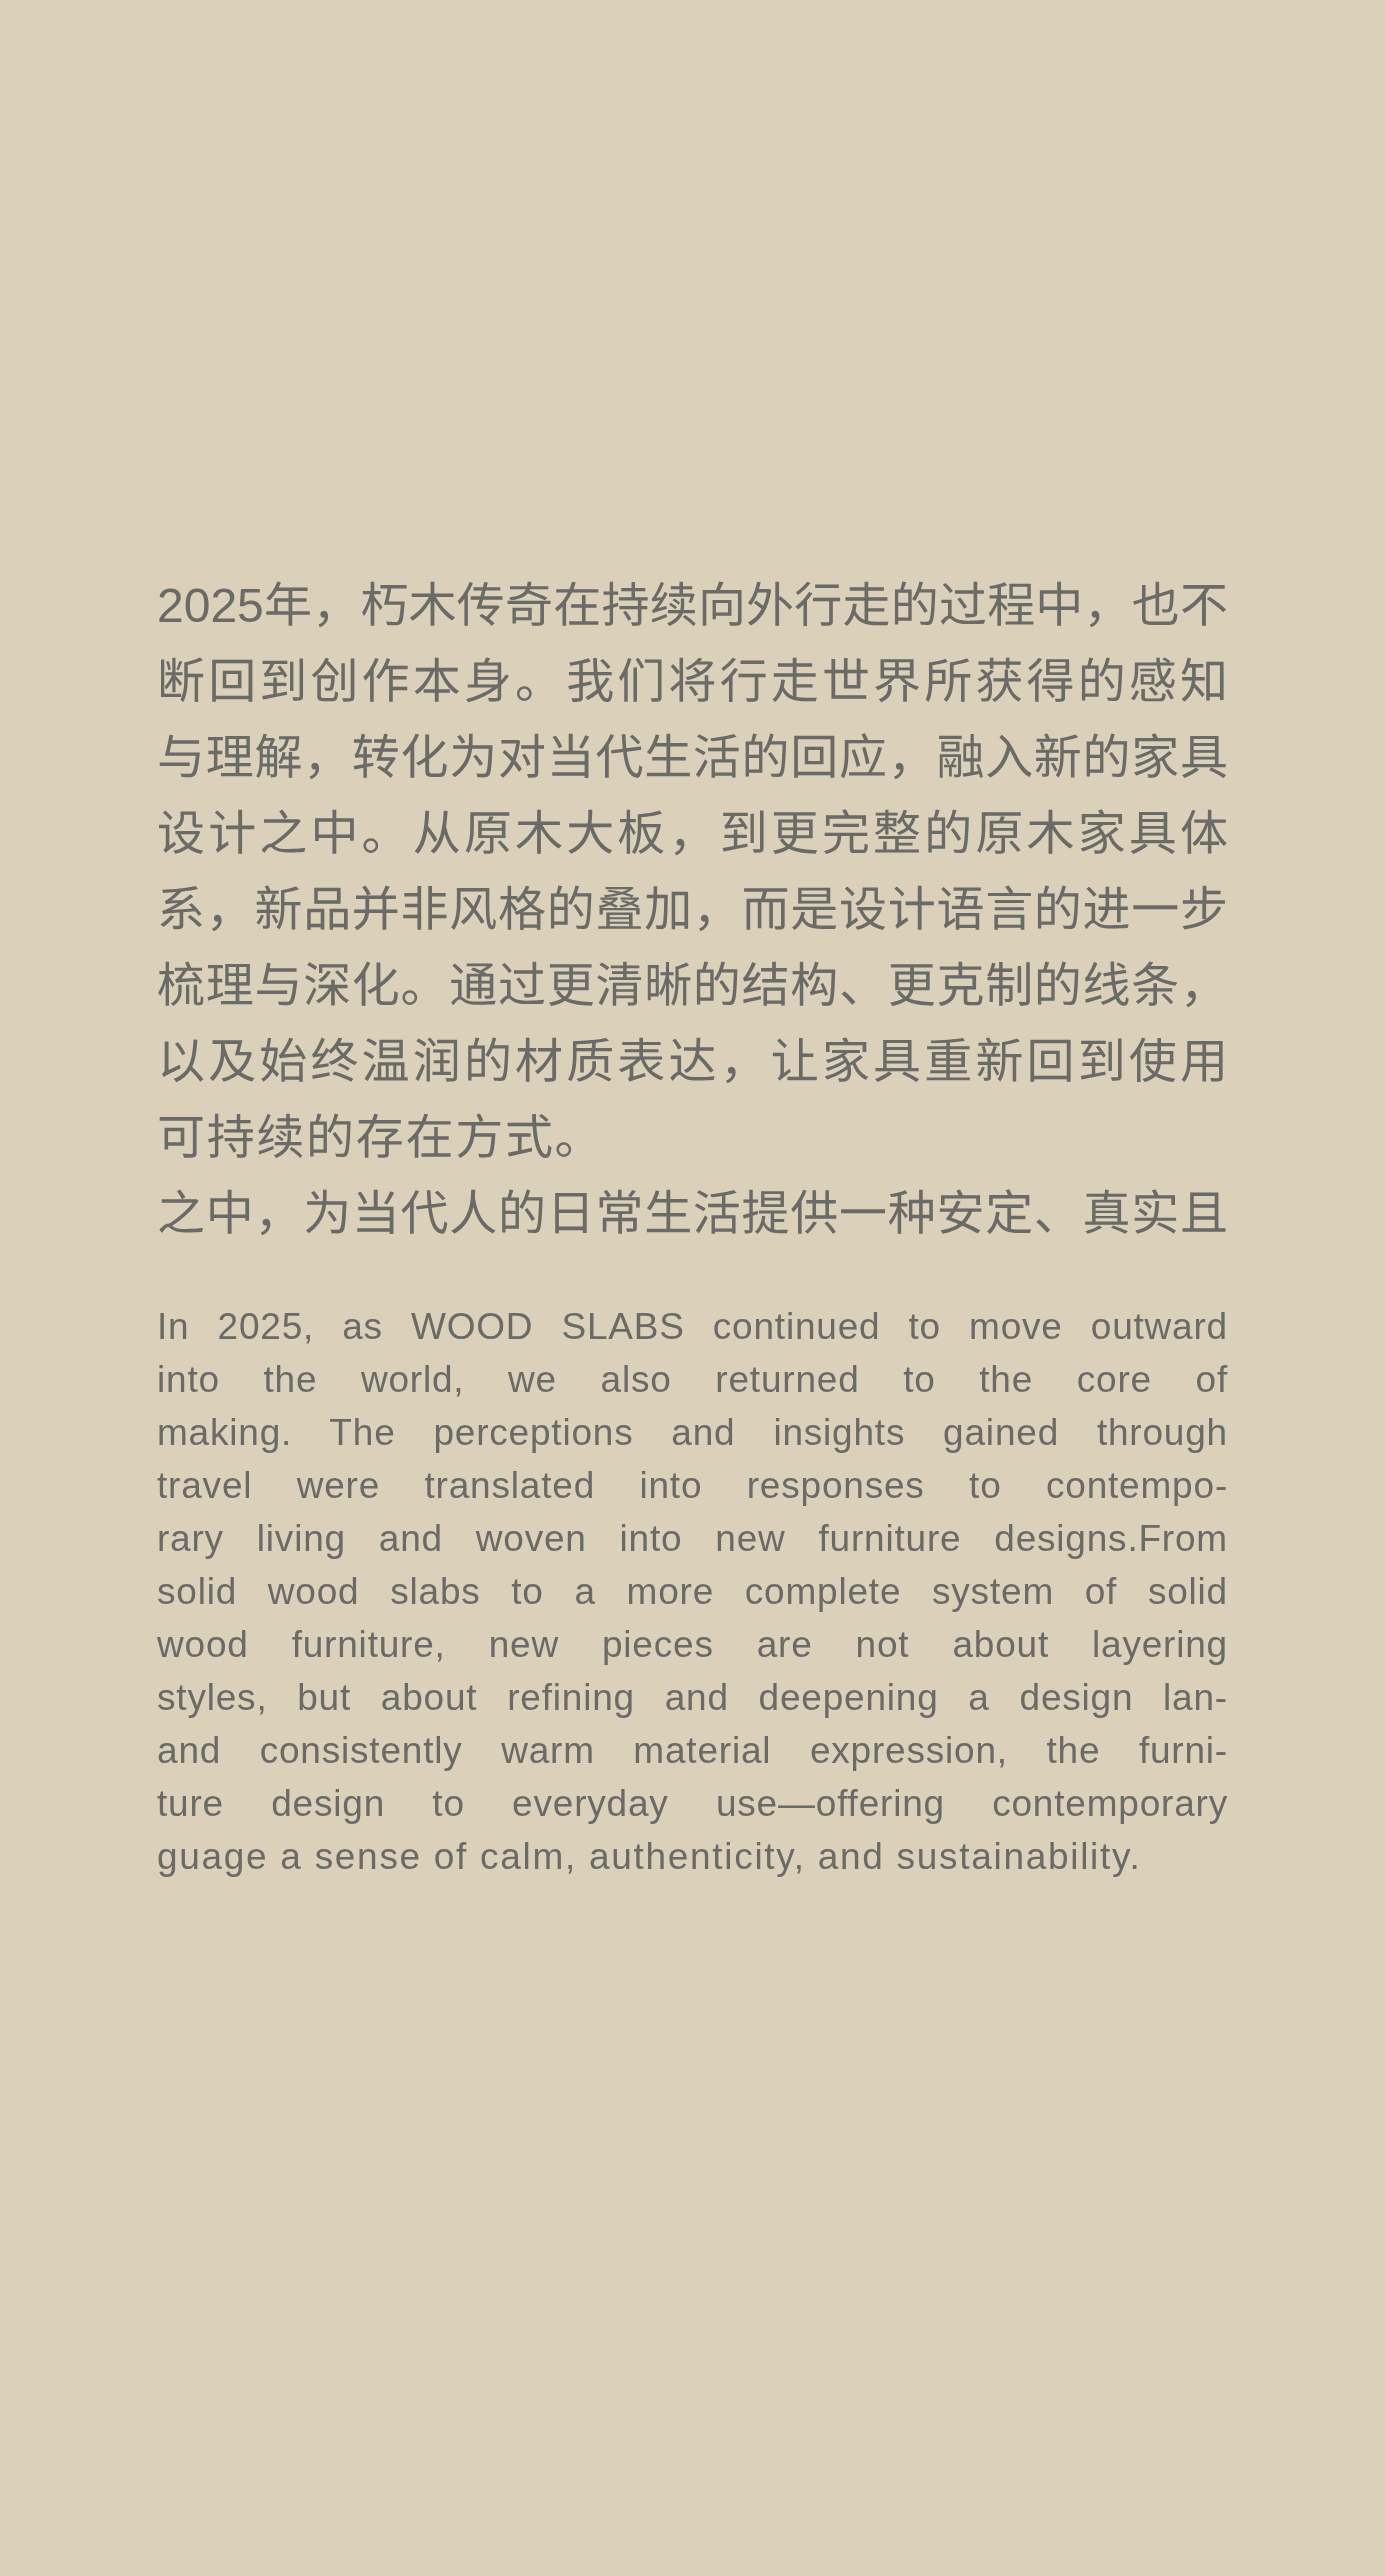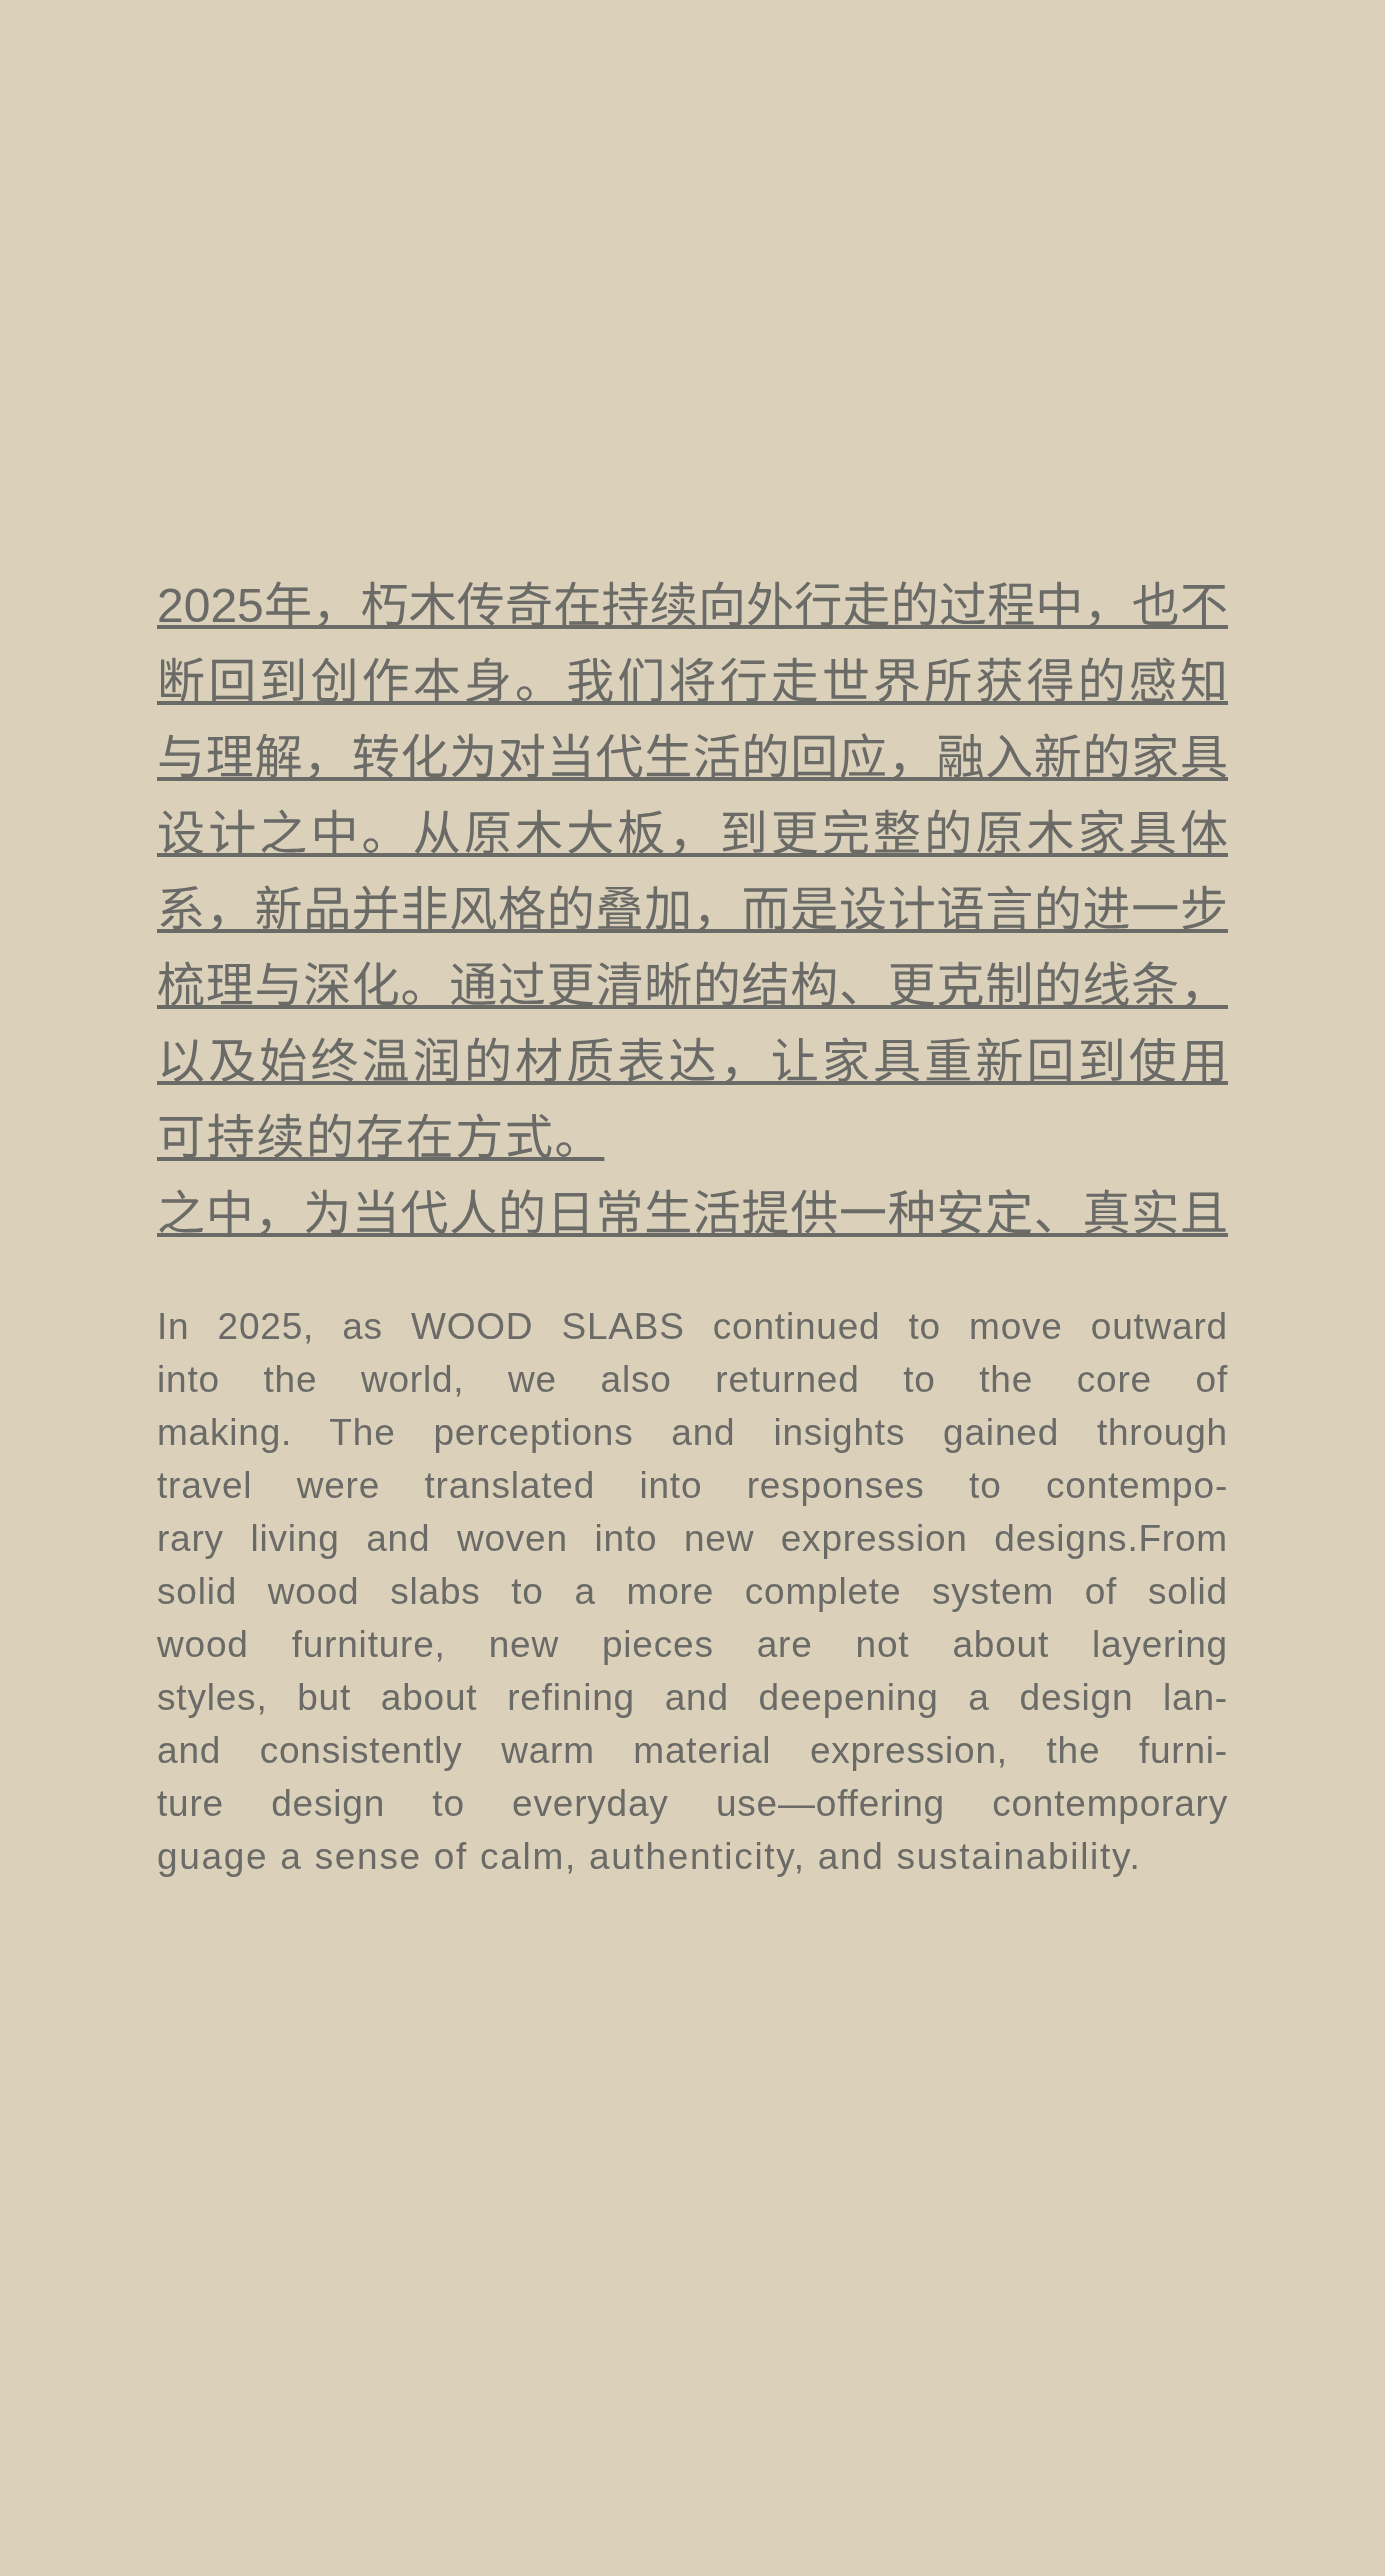--- a/index.html
+++ b/index.html
@@ -15,21 +15,20 @@
     color: var(--fg);
   }
   .page {
     width: 1385px;
     height: 2576px;
     padding: 568px 157px 0 157px;
     overflow: hidden;
   }
   .cn-paragraph {
     width: 100%;
-    text-decoration: underline;
   }
   .cn-line {
     font-size: 48px;
     line-height: 76px;
     font-weight: 300;
     text-align: justify;
     text-align-last: justify;
     text-justify: inter-character;
     white-space: normal;
   }
@@ -69,21 +68,21 @@
     <div class="cn-line">以及始终温润的材质表达，让家具重新回到使用</div>
     <div class="cn-line last">可持续的存在方式。</div>
     <div class="cn-line">之中，为当代人的日常生活提供一种安定、真实且</div>
   </section>
 
   <section class="en-paragraph" lang="en">
     <div class="en-line">In 2025, as WOOD SLABS continued to move outward</div>
     <div class="en-line">into the world, we also returned to the core of</div>
     <div class="en-line">making. The perceptions and insights gained through</div>
     <div class="en-line">travel were translated into responses to contempo-</div>
-    <div class="en-line">rary living and woven into new expression designs.From</div>
+    <div class="en-line">rary living and woven into new furniture designs.From</div>
     <div class="en-line">solid wood slabs to a more complete system of solid</div>
     <div class="en-line">wood furniture, new pieces are not about layering</div>
     <div class="en-line">styles, but about refining and deepening a design lan-</div>
     <div class="en-line">and consistently warm material expression, the furni-</div>
     <div class="en-line">ture design to everyday use—offering contemporary</div>
     <div class="en-line last">guage a sense of calm, authenticity, and sustainability.</div>
   </section>
 
 </main>
 

